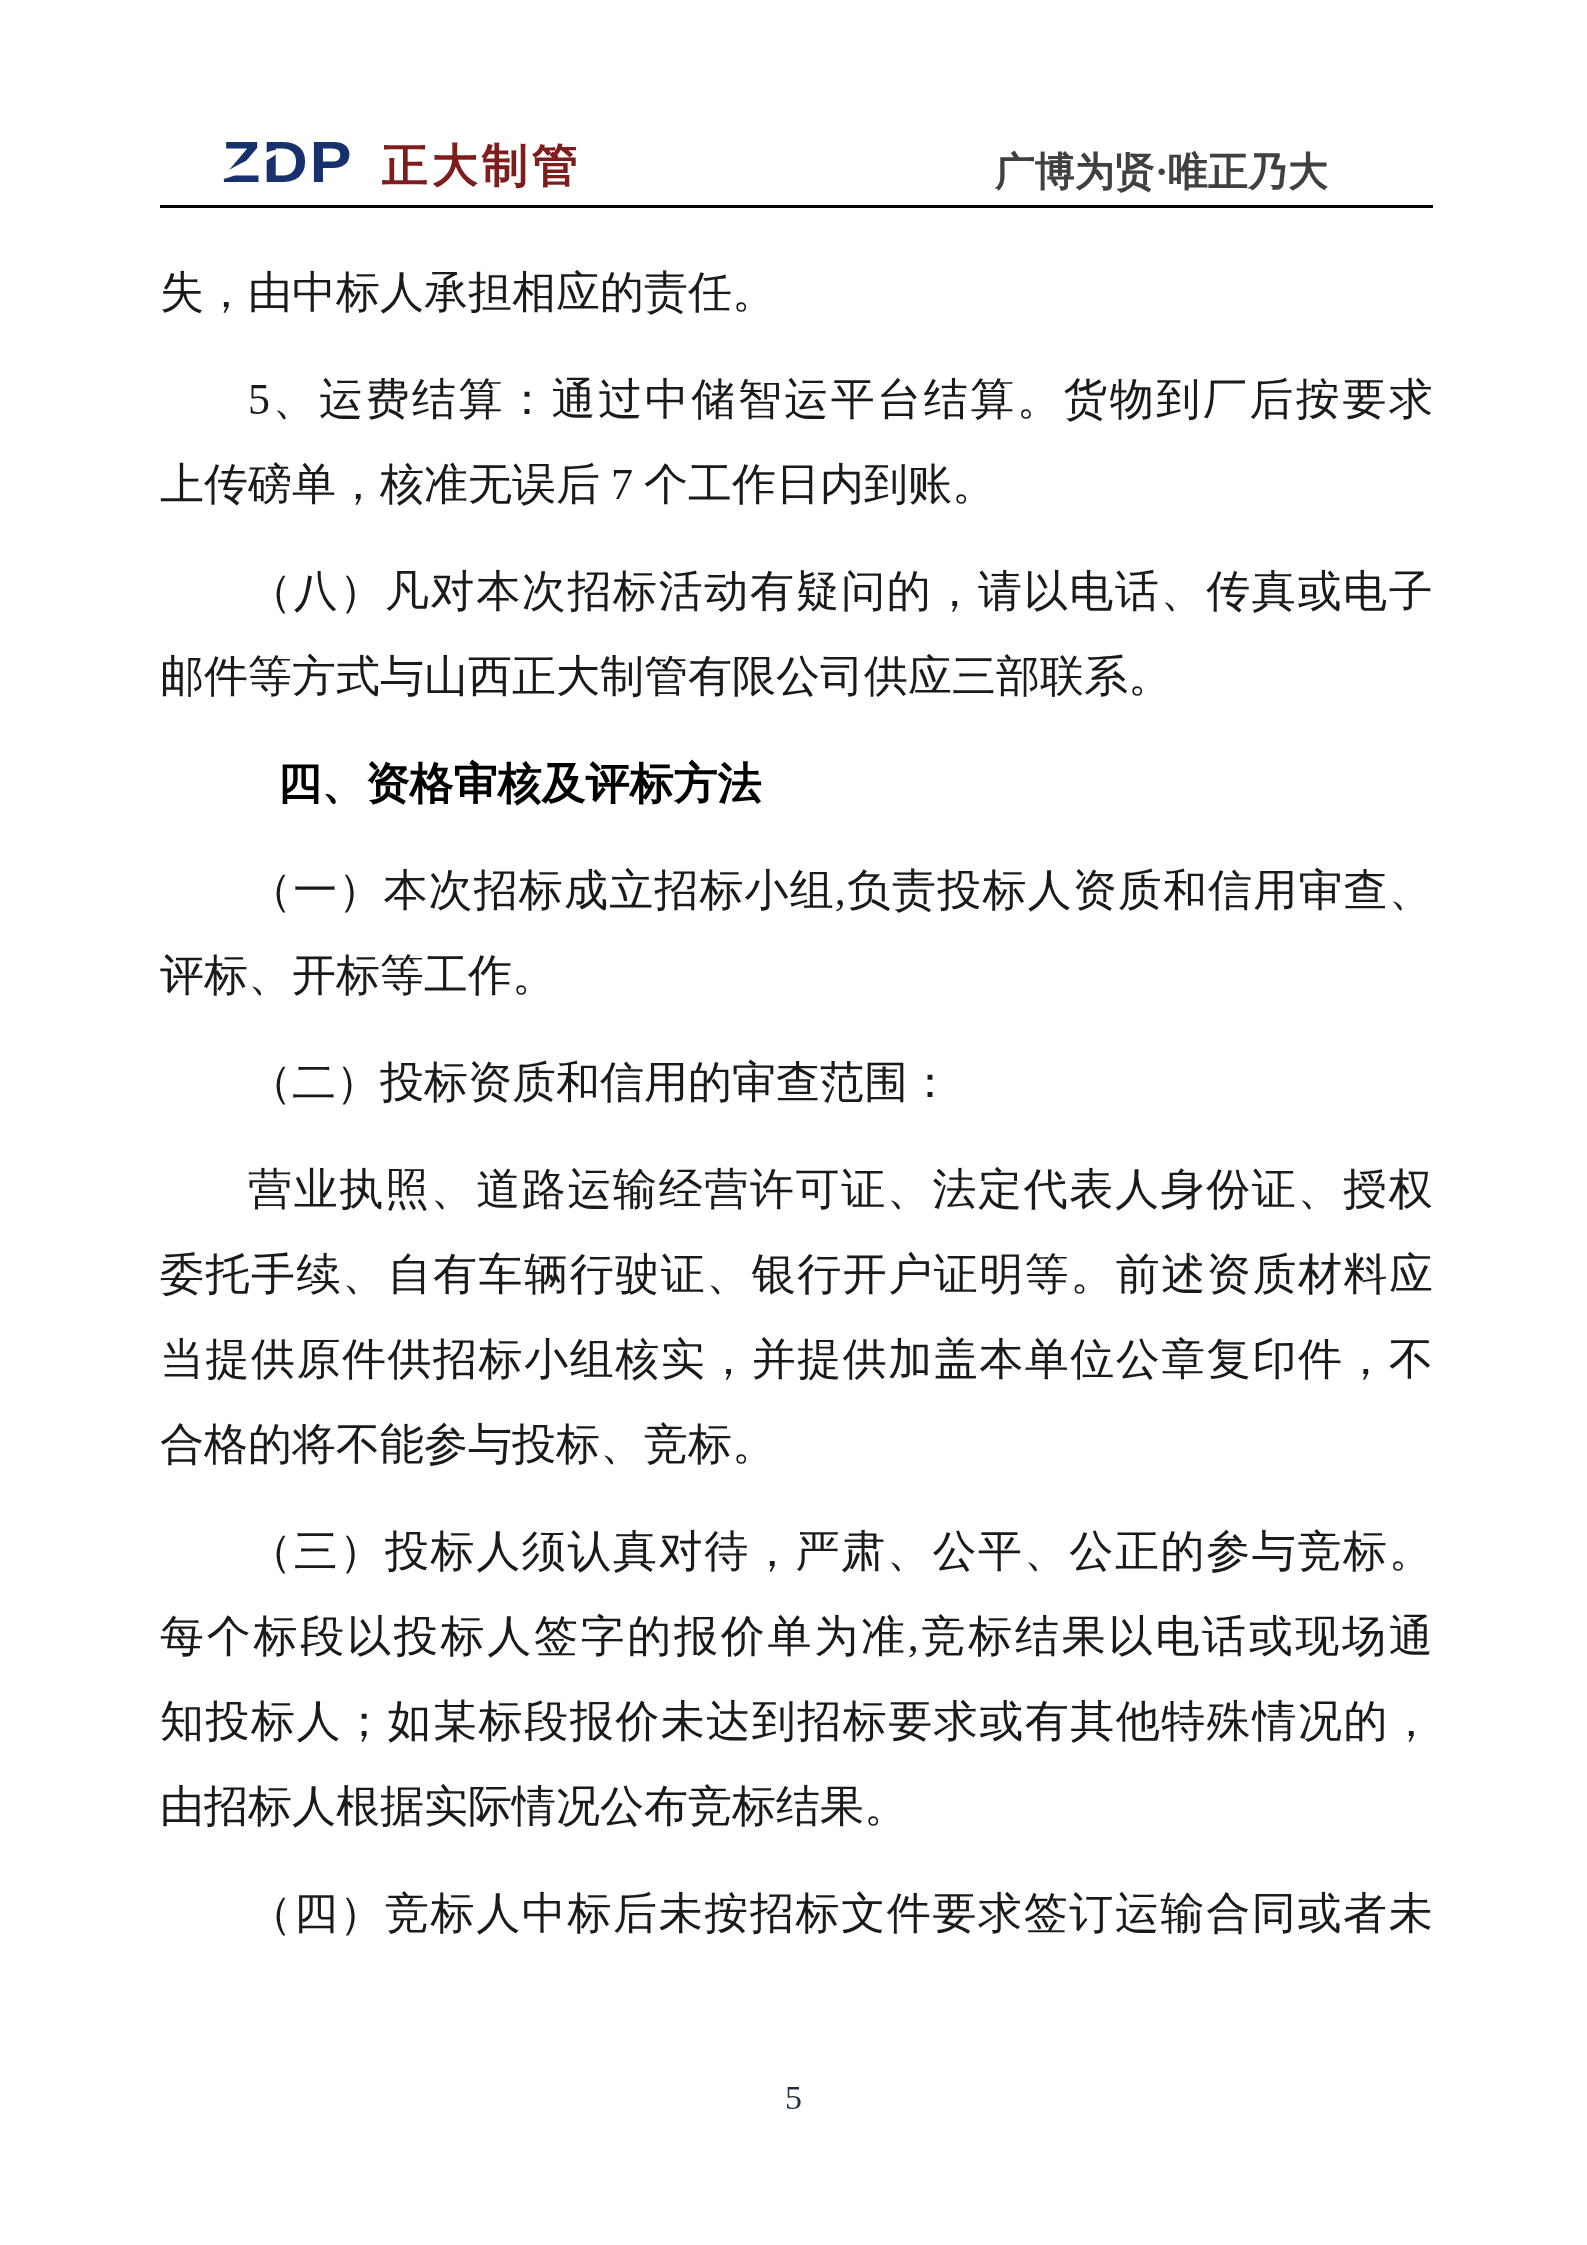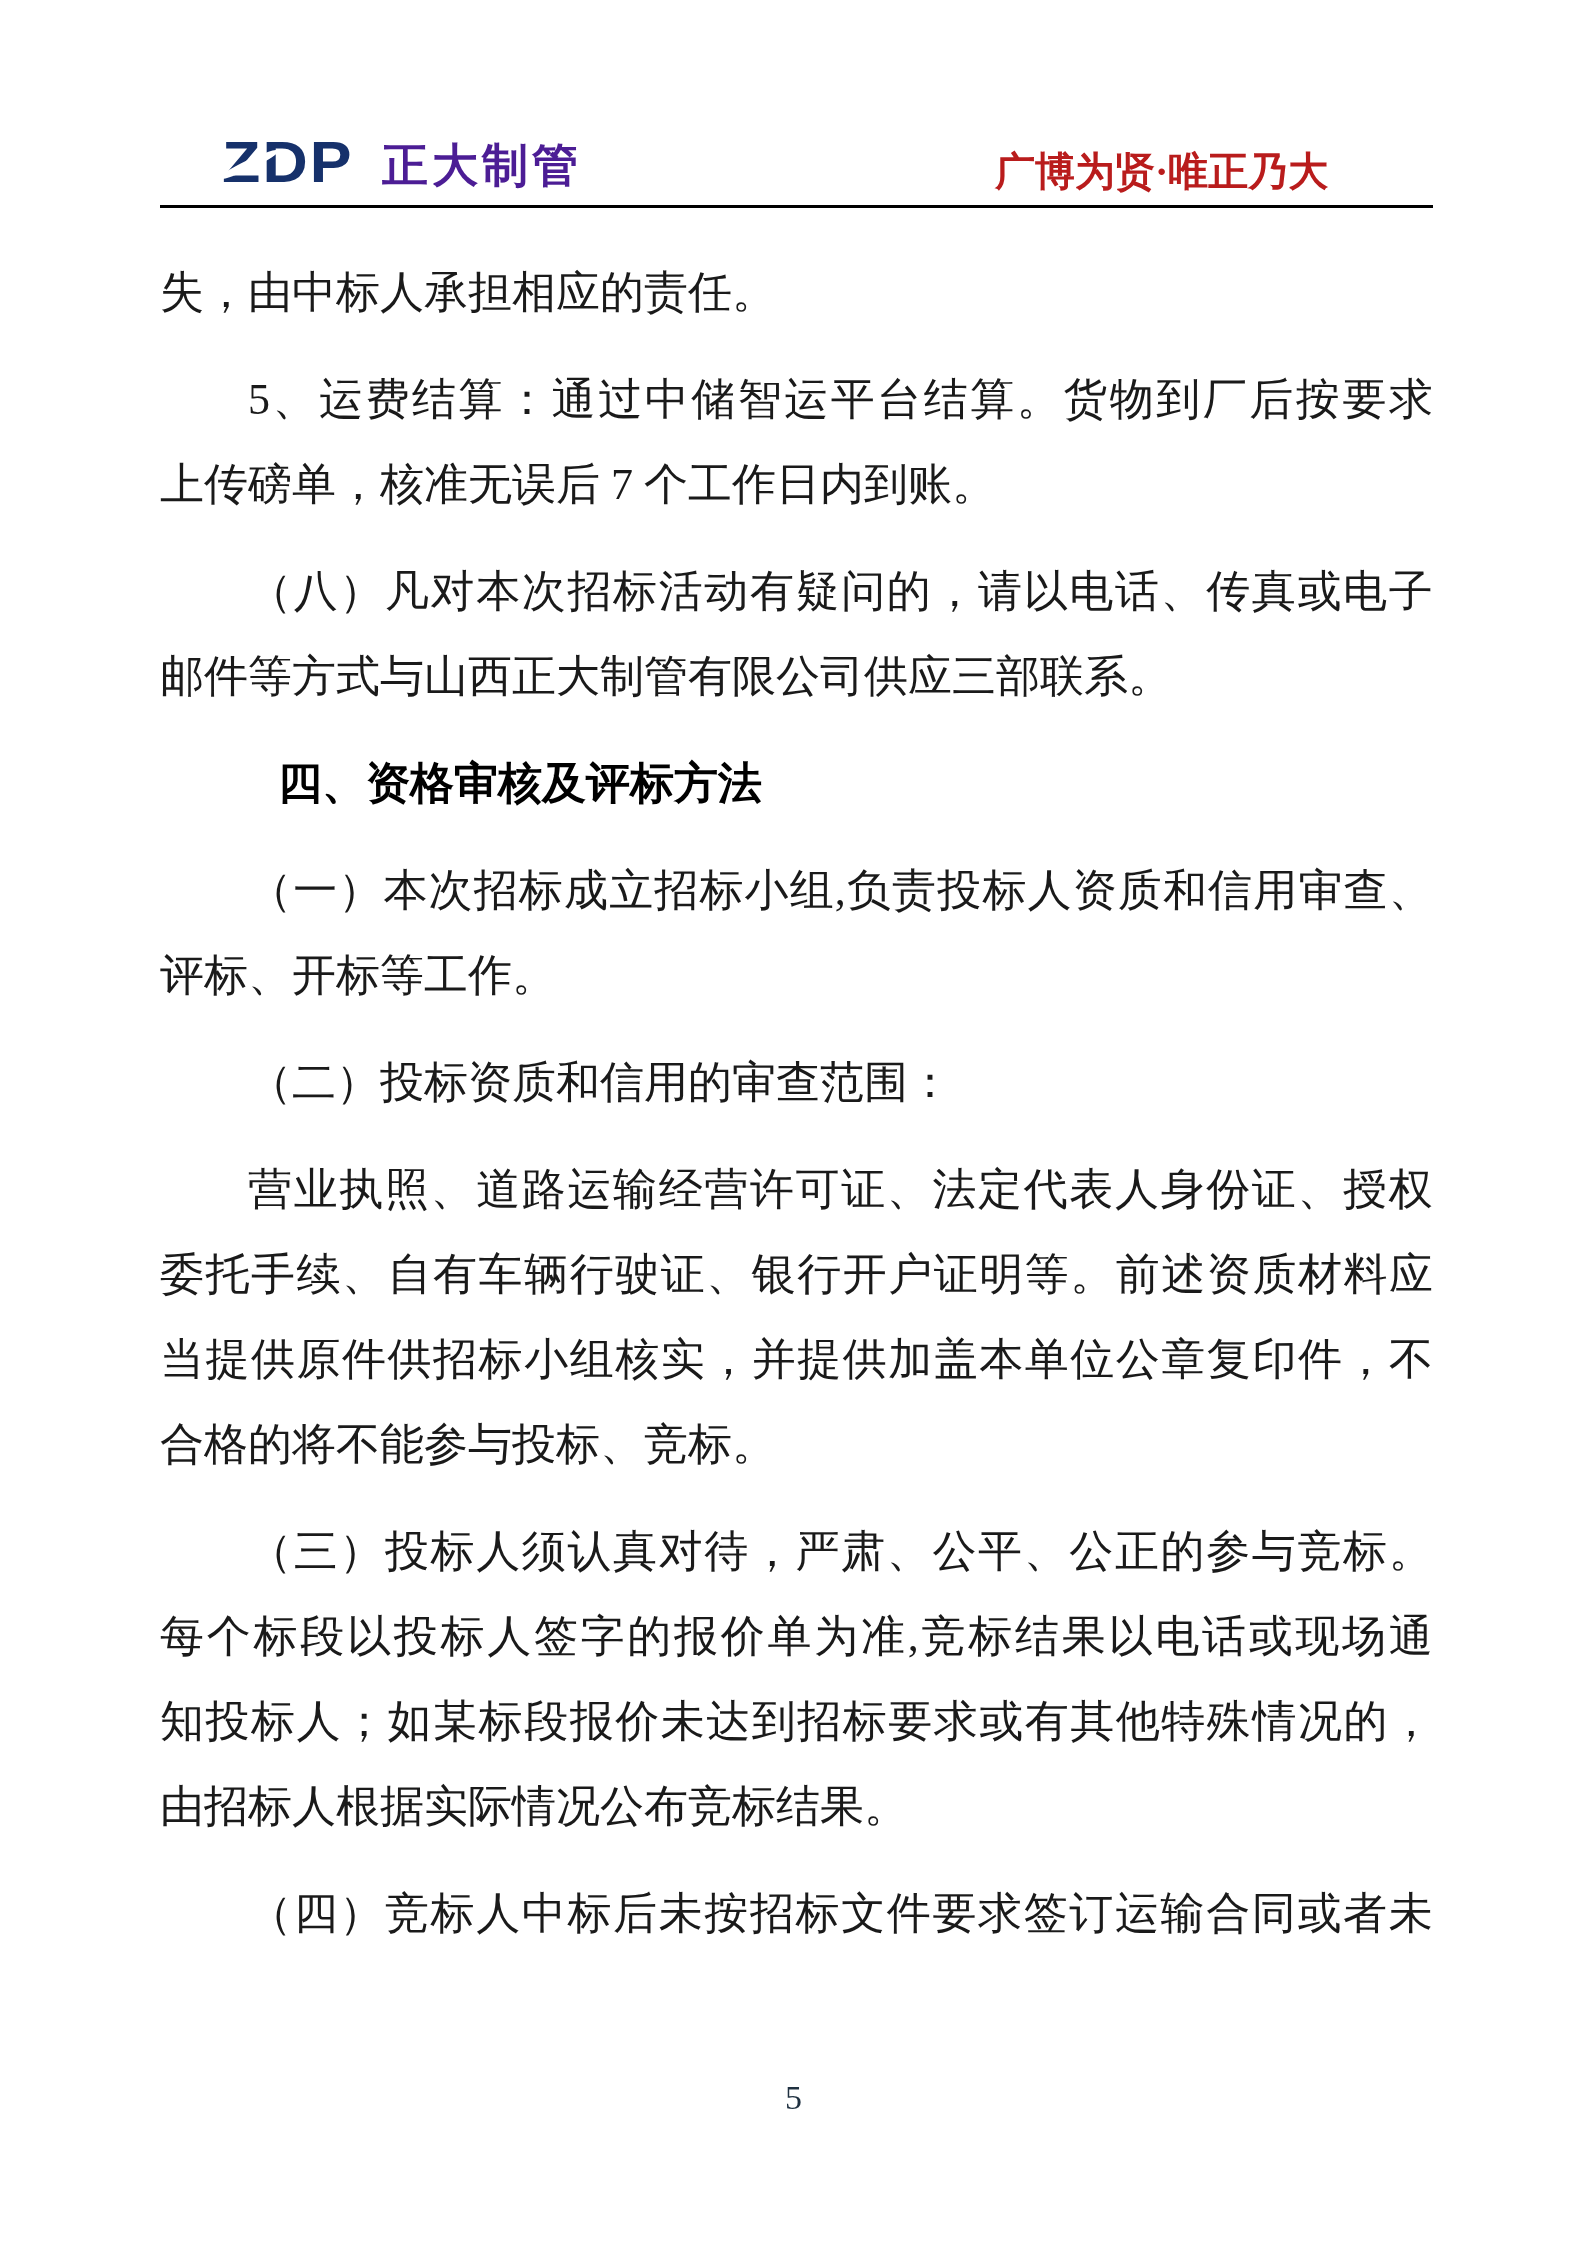--- a/index.html
+++ b/index.html
@@ -73,22 +73,22 @@
 </style>
 </head>
 <body>
 
 <div class="page">
 
   <div class="logo-zdp" style="color: rgb(22, 49, 107);">
     <span>ZDP</span>
     <i class="swoosh"></i>
   </div>
-  <div class="logo-cn" style="color: #4c1d95;">正大制管</div>
-  <div class="tagline" style="color: #b91c1c; text-align: right;">广博为贤·唯正乃大</div>
+  <div class="logo-cn" style="color: #7f1d1d;">正大制管</div>
+  <div class="tagline" style="color: #404040; text-align: right;">广博为贤·唯正乃大</div>
   <div class="header-rule" style="background: rgb(0, 0, 0);"></div>
 
   <div class="doc-body" style="color: rgb(26, 26, 26);">
       <div class="para body">
         <div class="line">
           <span>失</span>
           <span>，</span>
           <span>由</span>
           <span>中</span>
           <span>标</span>

